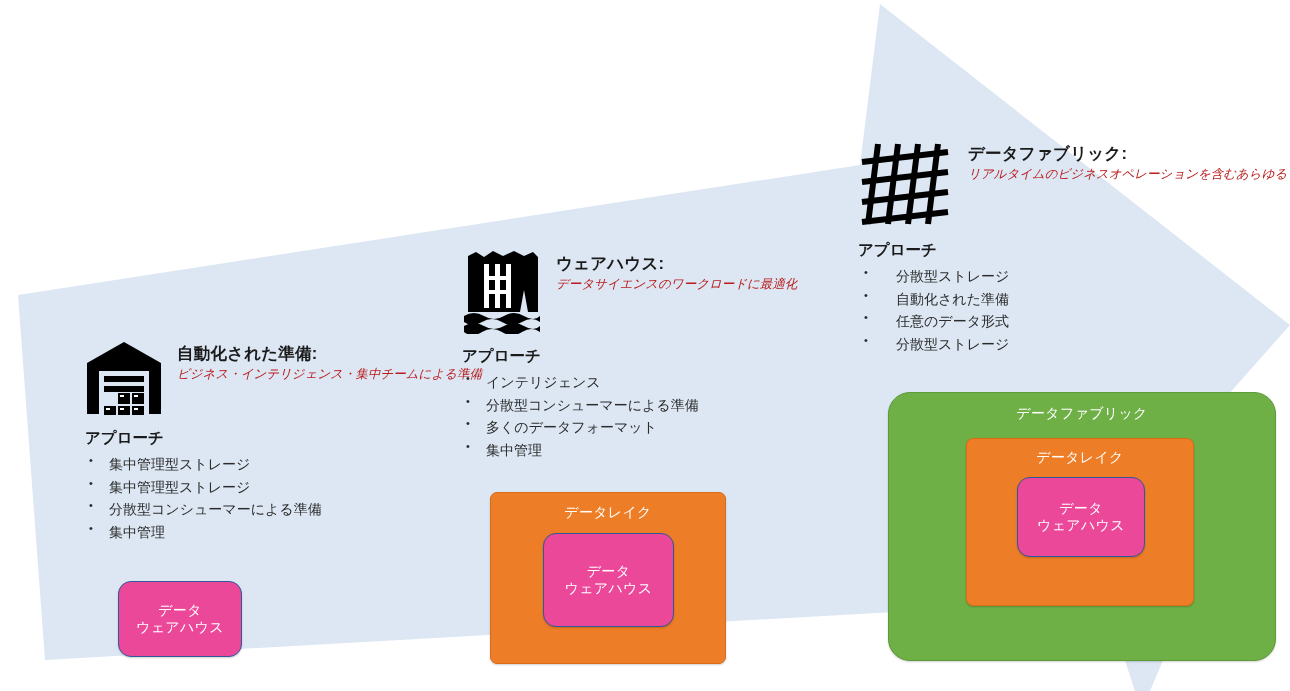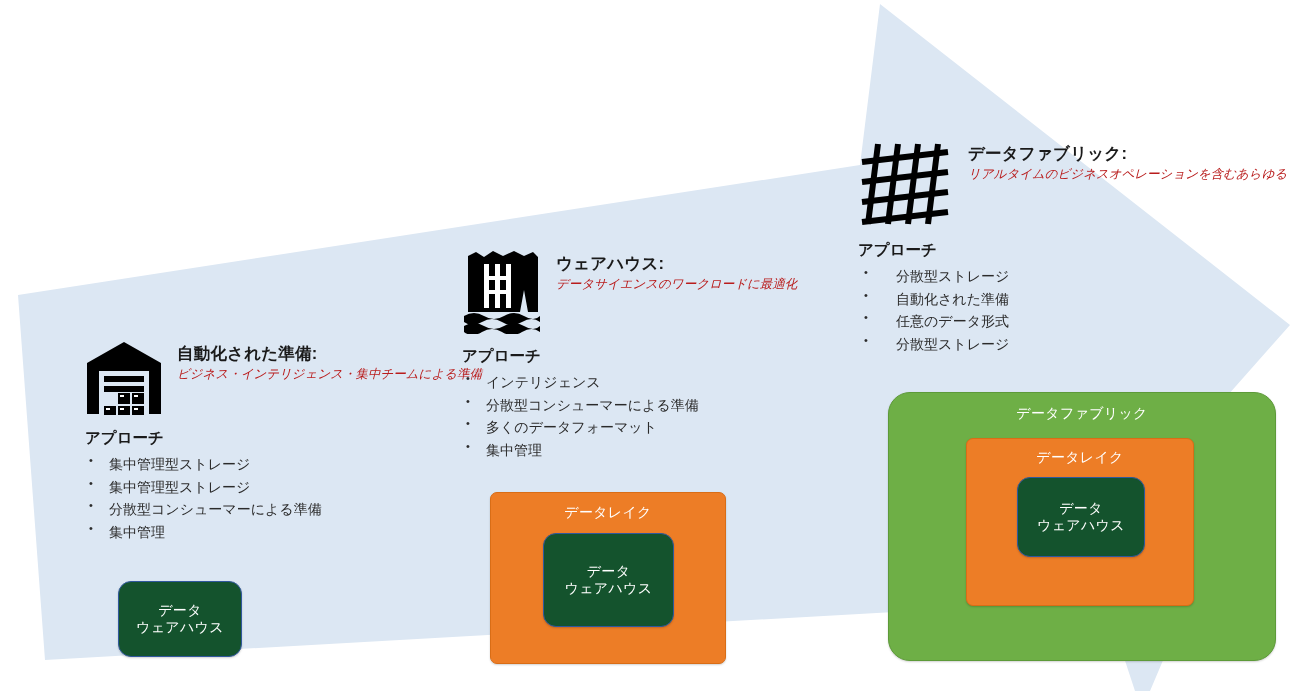--- a/index.html
+++ b/index.html
@@ -48,21 +48,21 @@
   
   .box{
     position:absolute;box-sizing:border-box;
     display:flex;flex-direction:column;align-items:center;
     color:#ffffff;text-align:center;
   }
   .box-label{
     font-size:14px;line-height:1.25;letter-spacing:.3px;
     white-space:pre-line;font-weight:normal;
   }
-  .bx-blue{background:#14532d;border:1px solid #30589d;border-radius:13px;
+  .bx-blue{background:#ec4899;border:1px solid #30589d;border-radius:13px;
            box-shadow:0 1px 2px rgba(0,0,0,.18);}
   .bx-orange{background:#ed7d26;border:1px solid #d96d16;border-radius:7px;
            box-shadow:0 1px 2px rgba(0,0,0,.18);}
   .bx-green{background:#6eaf46;border:1px solid #5d9a39;border-radius:22px;
            box-shadow:0 1px 2px rgba(0,0,0,.18);}
   .bx-blue .box-label{font-size:14px;}
 </style>
 </head>
 <body>
 

